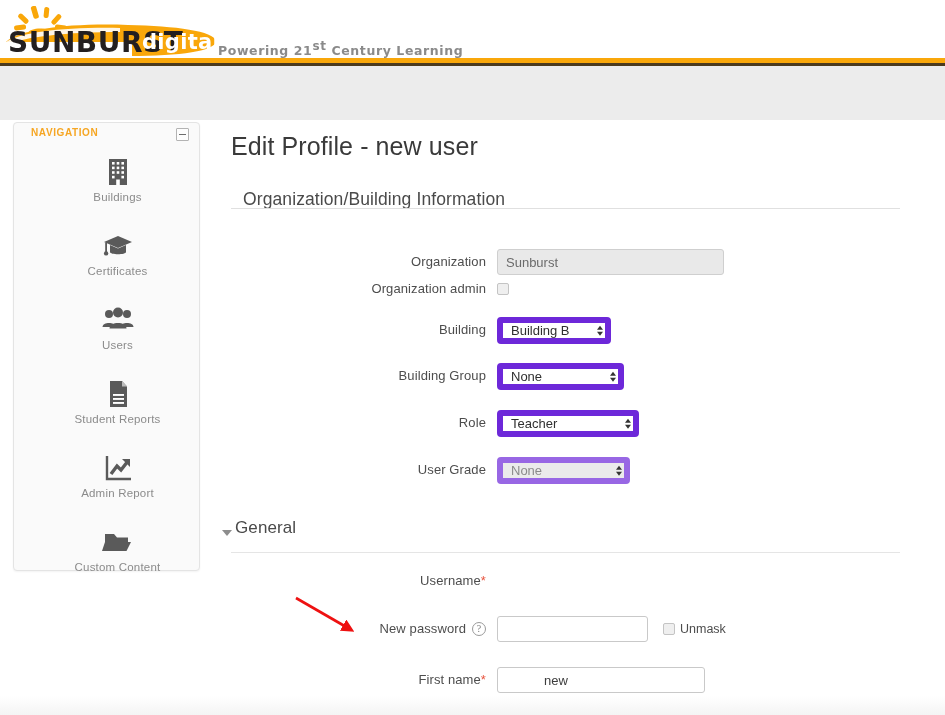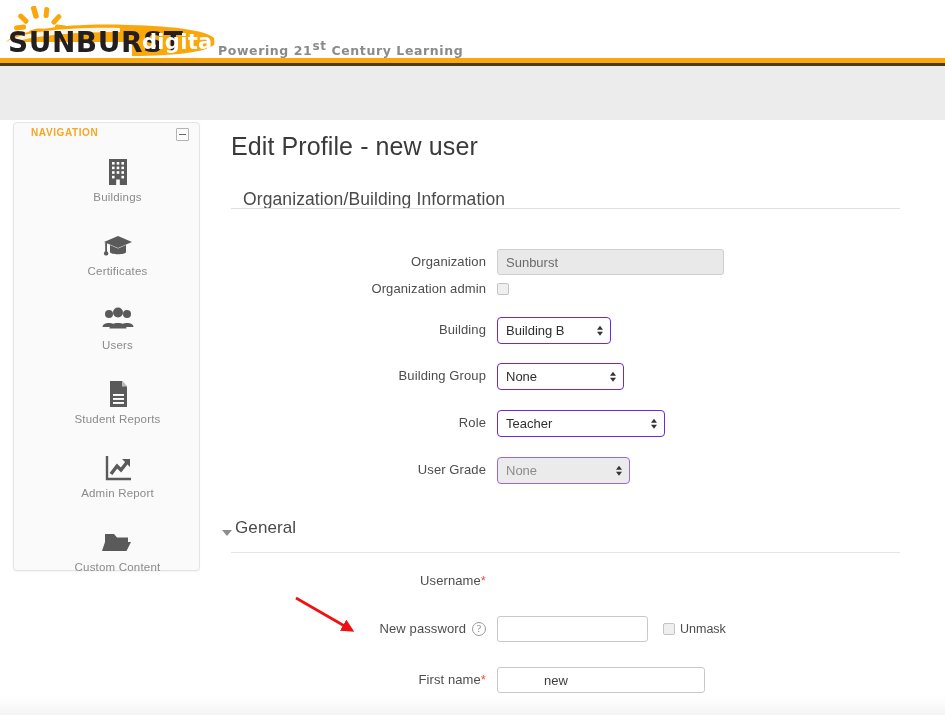--- a/index.html
+++ b/index.html
@@ -206,21 +206,21 @@
     outline: none;
   }
   input.txt[disabled] {
     background: #e9e9e9;
     color: #6b6b6b;
     border-color: #cfcfcf;
   }
 
   select.sel {
     height: 27px;
-    border: 1px solid #6d28d9;
+    border: 6px solid #6d28d9;
     border-radius: 4px;
     background: #ffffff;
     font-family: "Liberation Sans", sans-serif;
     font-size: 13px;
     color: #2f2f2f;
     padding: 0 22px 0 8px;
     -webkit-appearance: none;
     -moz-appearance: none;
     appearance: none;
     outline: none;
@@ -478,21 +478,21 @@
               <i class="dn"></i>
             </span>
         </span>
       </div>
     </div>
 
     <div class="frow" style="top:290px;">
       <div class="flabel">Role</div>
       <div class="fctl">
         <span class="selwrap">
-          <select class="sel" style="width:168px;">
+          <select class="sel" style="width:142px;">
             <option>Teacher</option>
           </select>
           <span class="arrows">
               <i class="up"></i>
               <i class="dn"></i>
             </span>
         </span>
       </div>
     </div>
 

